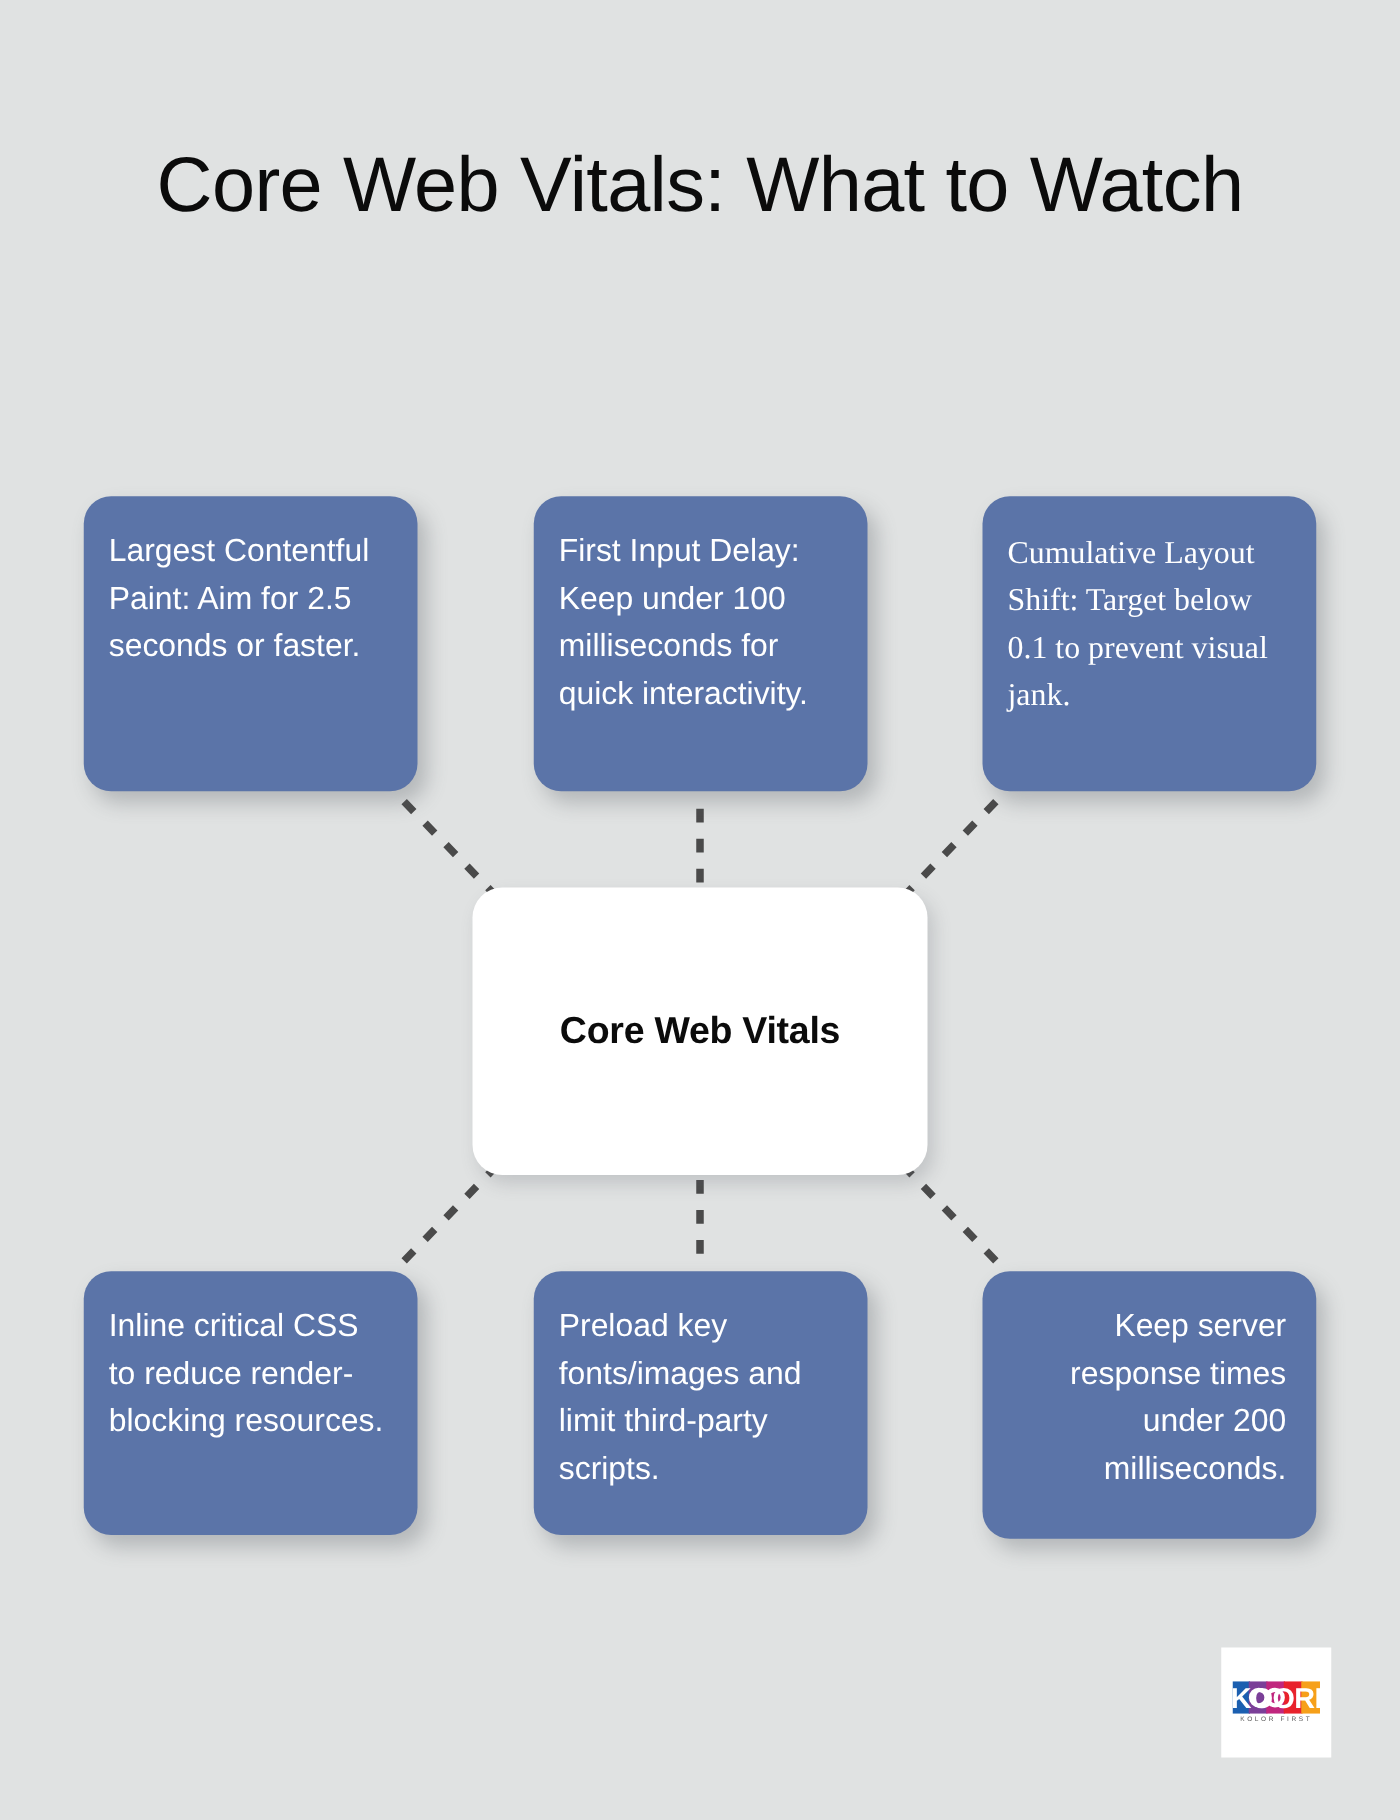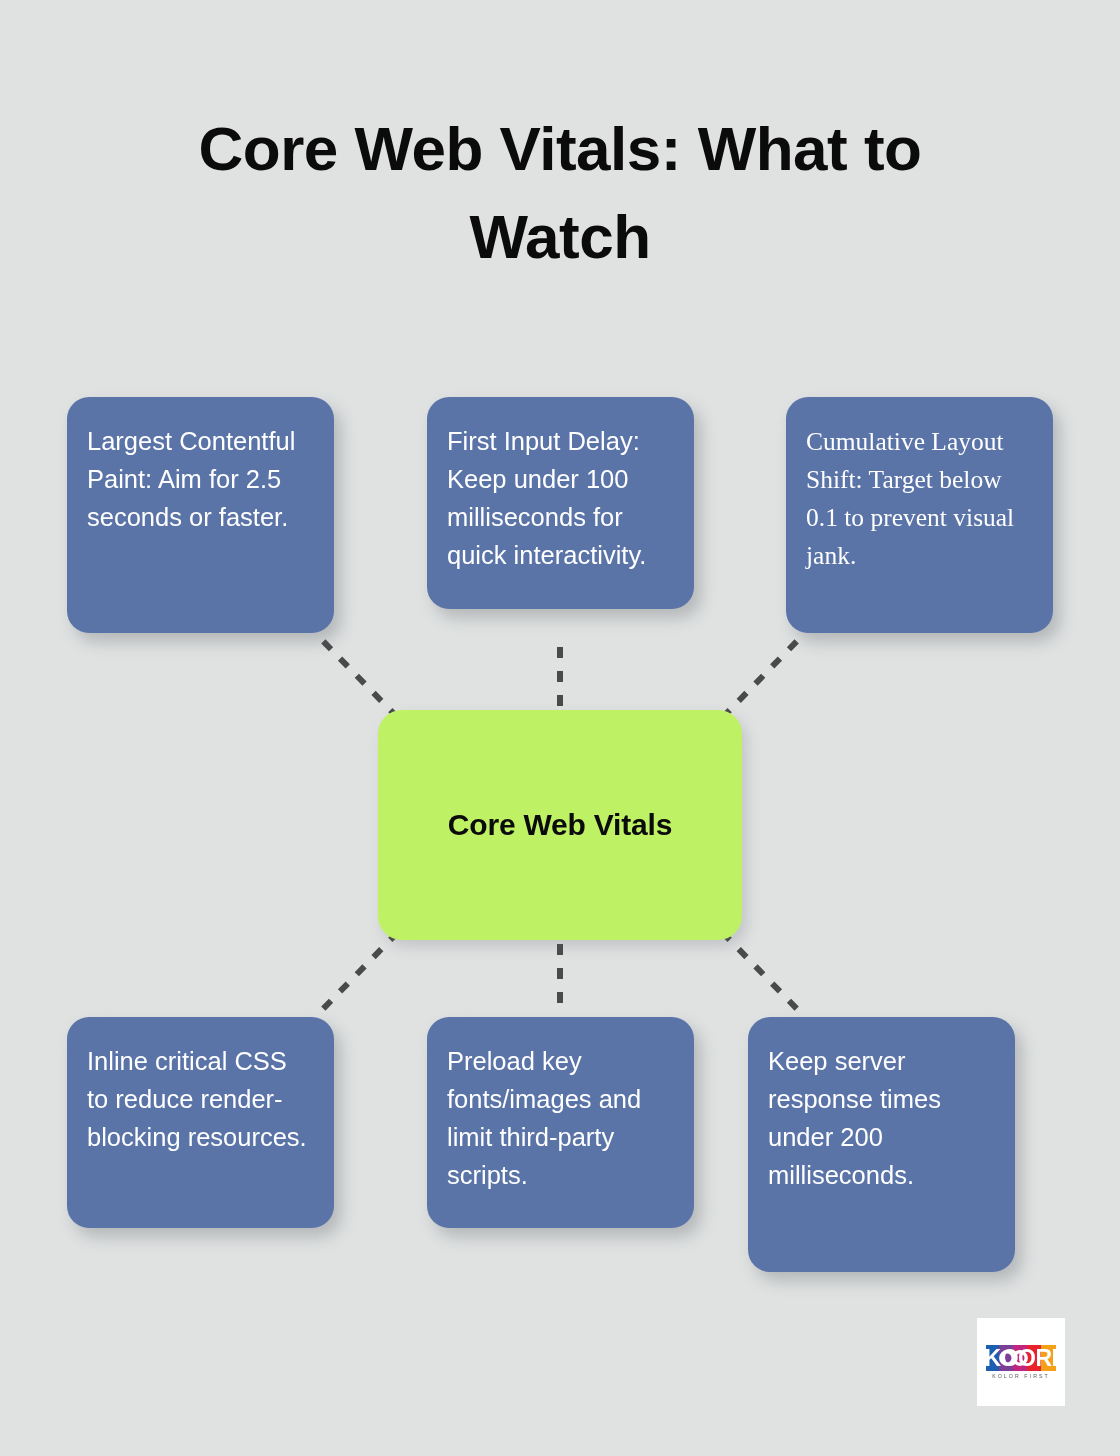--- a/index.html
+++ b/index.html
@@ -20,21 +20,21 @@
   }
 
   
   #title {
     position: absolute;
     left: 120px;
     top: 105px;
     width: 880px;
     text-align: center;
     font-size: 62px;
-    font-weight: bold;
+    font-weight: normal;
     line-height: 1.42;
     letter-spacing: -0.5px;
     color: #0b0b0b;
     font-family: "Liberation Sans", sans-serif;
   }
 
   
   #connectors {
     position: absolute;
     left: 0;
@@ -56,36 +56,36 @@
     padding: 26px 24px 34px 20px;
     box-shadow: 7px 9px 16px rgba(90, 96, 104, 0.33);
     font-family: "Liberation Sans", sans-serif;
   }
   .card .card-text {
     display: block;
   }
 
   
   #card-lcp  { left: 67px;  top: 397px;  width: 267px; height: 236px; }
-  #card-fid  { left: 427px; top: 397px;  width: 267px; height: 212px; }
+  #card-fid  { left: 427px; top: 397px;  width: 267px; height: 236px; }
   #card-cls  { left: 786px; top: 397px;  width: 267px; height: 236px; font-family: Liberation Serif, serif; }
   
   #card-css  { left: 67px;  top: 1017px; width: 267px; height: 211px; }
   #card-pre  { left: 427px; top: 1017px; width: 267px; height: 211px; }
-  #card-srv  { left: 748px; top: 1017px; width: 267px; height: 255px; }
+  #card-srv  { left: 786px; top: 1017px; width: 267px; height: 214px; text-align: right; }
 
   
   #hub {
     position: absolute;
     left: 378px;
     top: 710px;
     width: 364px;
     height: 230px;
     box-sizing: border-box;
-    background: #bef264;
+    background: #ffffff;
     border-radius: 24px;
     box-shadow: 5px 7px 14px rgba(90, 96, 104, 0.22);
     display: flex;
     align-items: center;
     justify-content: center;
   }
   #hub .hub-label {
     font-size: 30px;
     font-weight: bold;
     color: #0b0b0b;

